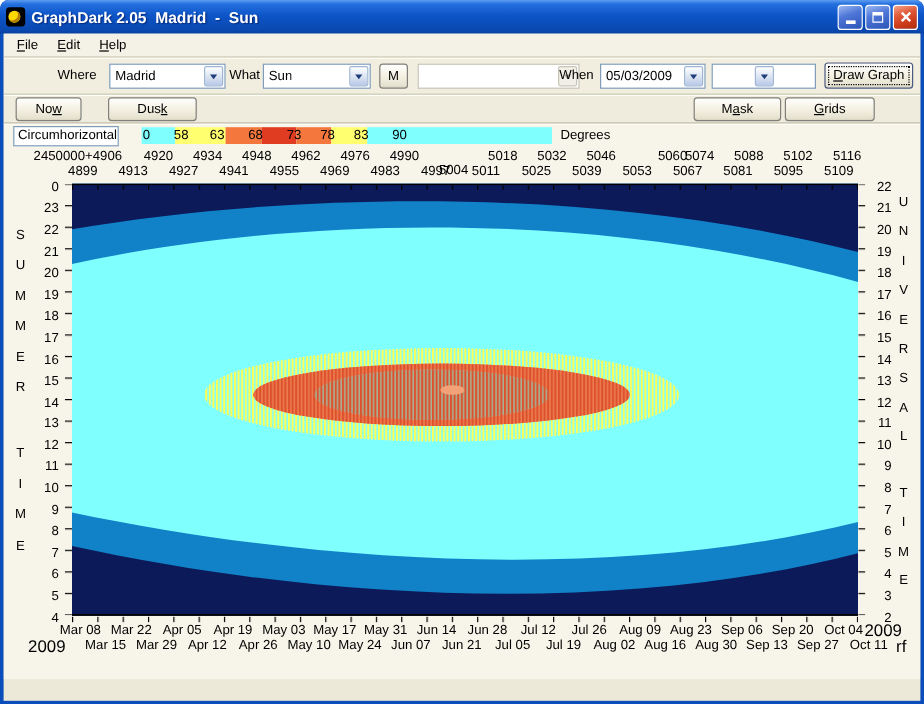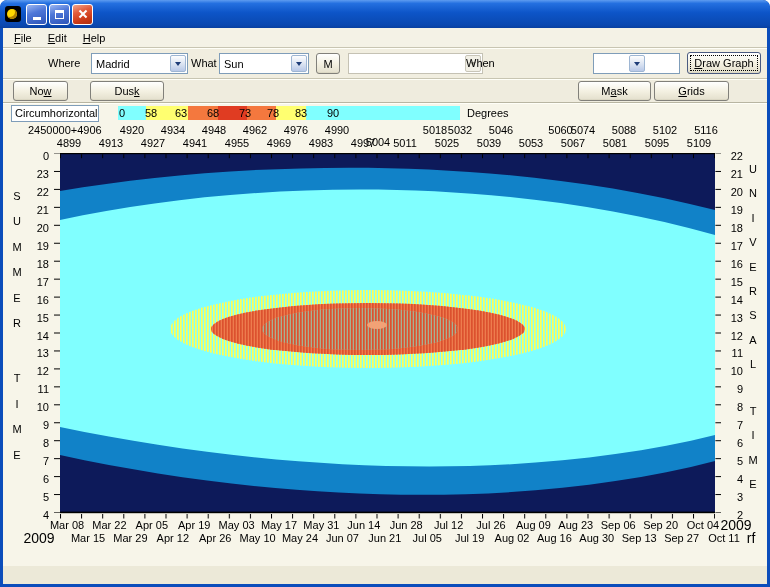--- a/index.html
+++ b/index.html
@@ -66,20 +66,21 @@
   .status-div{position:absolute;left:298px;top:2px;width:1px;height:13px;background:#B5B29E;box-shadow:1px 0 0 #FFFFF4;}
 </style>
 </head>
 <body>
 
 <div class="window">
   <div class="titlebar">
     <span class="app-icon">
         <span class="icon-sun"></span>
       </span>
+    <span class="title-text">GraphDark 2.05  Madrid  -  Sun</span>
     <span class="tb-btns">
       <span class="tbb minb">
           <span class="g-min"></span>
         </span>
       <span class="tbb maxb">
           <span class="g-max"></span>
         </span>
       <span class="tbb closeb">
           <span class="g-close"></span>
         </span>
@@ -110,20 +111,26 @@
           </span>
       </div>
       <button class="xp-btn" style="left:313px;top:5px;width:24px;height:21px;">M</button>
       <div class="combo disabled" style="left:345px;width:135px;">
         <span class="combo-text"></span>
         <span class="combo-btn">
             <span class="arr"></span>
           </span>
       </div>
       <span class="tb-label" style="left:463px;">When</span>
+      <div class="combo" style="left:497px;width:88px;">
+        <span class="combo-text">05/03/2009</span>
+        <span class="combo-btn">
+            <span class="arr"></span>
+          </span>
+      </div>
       <div class="combo" style="left:590px;width:87px;flex-direction:column;">
         <span class="combo-text">10/10/2009</span>
         <span class="combo-btn">
             <span class="arr"></span>
           </span>
       </div>
       <button class="xp-btn btn-default" style="left:684px;top:4px;width:74px;height:22px;"><u>D</u>raw Graph</button>
     </div>
 
     <div class="btnrow">
@@ -159,21 +166,21 @@
 
       <span class="jul-prefix">2450000+4906</span>
       <div class="pos-layer">
           <span class="tick-x" style="left: 129px; top: 21px;">4920</span>
           <span class="tick-x" style="left: 170px; top: 21px;">4934</span>
           <span class="tick-x" style="left: 211px; top: 21px;">4948</span>
           <span class="tick-x" style="left: 252px; top: 21px;">4962</span>
           <span class="tick-x" style="left: 293px; top: 21px;">4976</span>
           <span class="tick-x" style="left: 334px; top: 21px;">4990</span>
           <span class="tick-x" style="left: 375px; top: 21px; margin-top: 12px;">5004</span>
-          <span class="tick-x" style="left: 432px; top: 21px;">5018</span>
+          <span class="tick-x" style="left: 416px; top: 21px;">5018</span>
           <span class="tick-x" style="left: 457px; top: 21px;">5032</span>
           <span class="tick-x" style="left: 498px; top: 21px;">5046</span>
           <span class="tick-x" style="left: 539px; top: 21px; padding-left: 37px;">5060</span>
           <span class="tick-x" style="left: 580px; top: 21px;">5074</span>
           <span class="tick-x" style="left: 621px; top: 21px;">5088</span>
           <span class="tick-x" style="left: 662px; top: 21px;">5102</span>
           <span class="tick-x" style="left: 703px; top: 21px;">5116</span>
         </div>
       <div class="pos-layer">
           <span class="tick-x" style="left: 66px; top: 34px;">4899</span>

